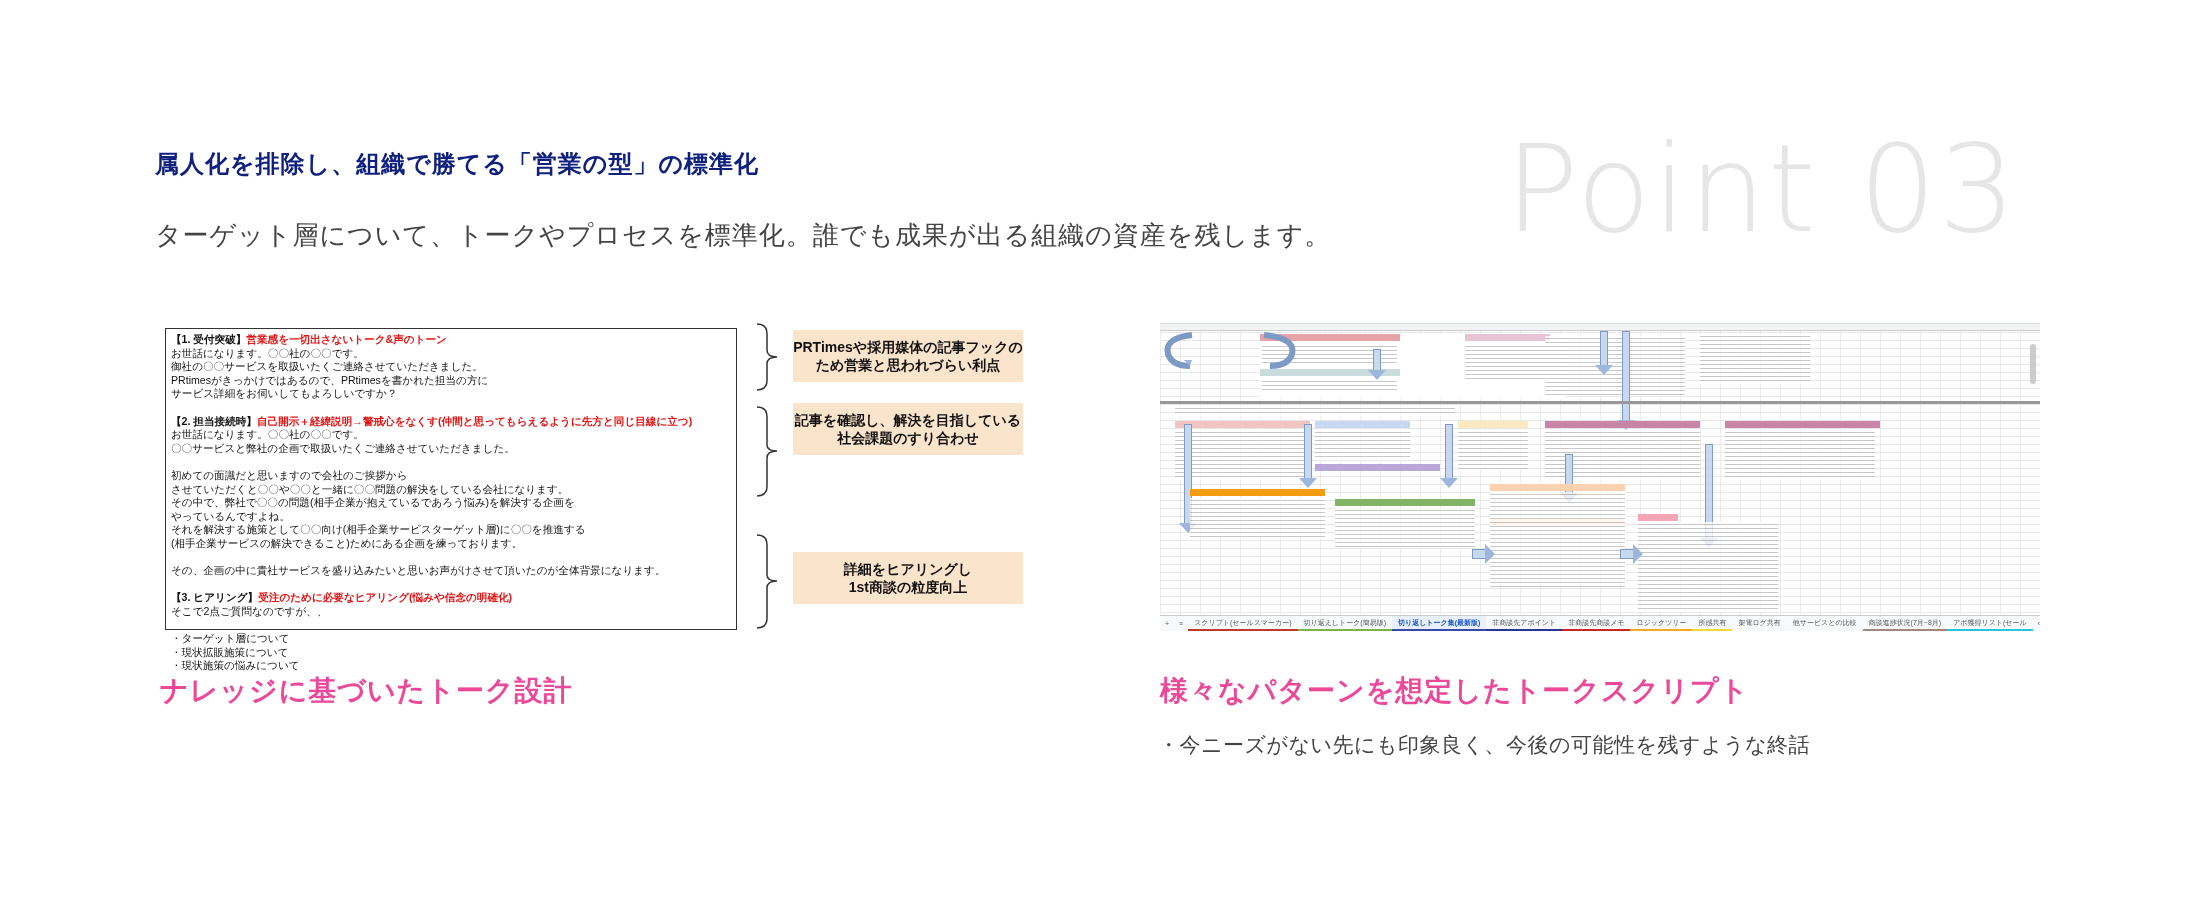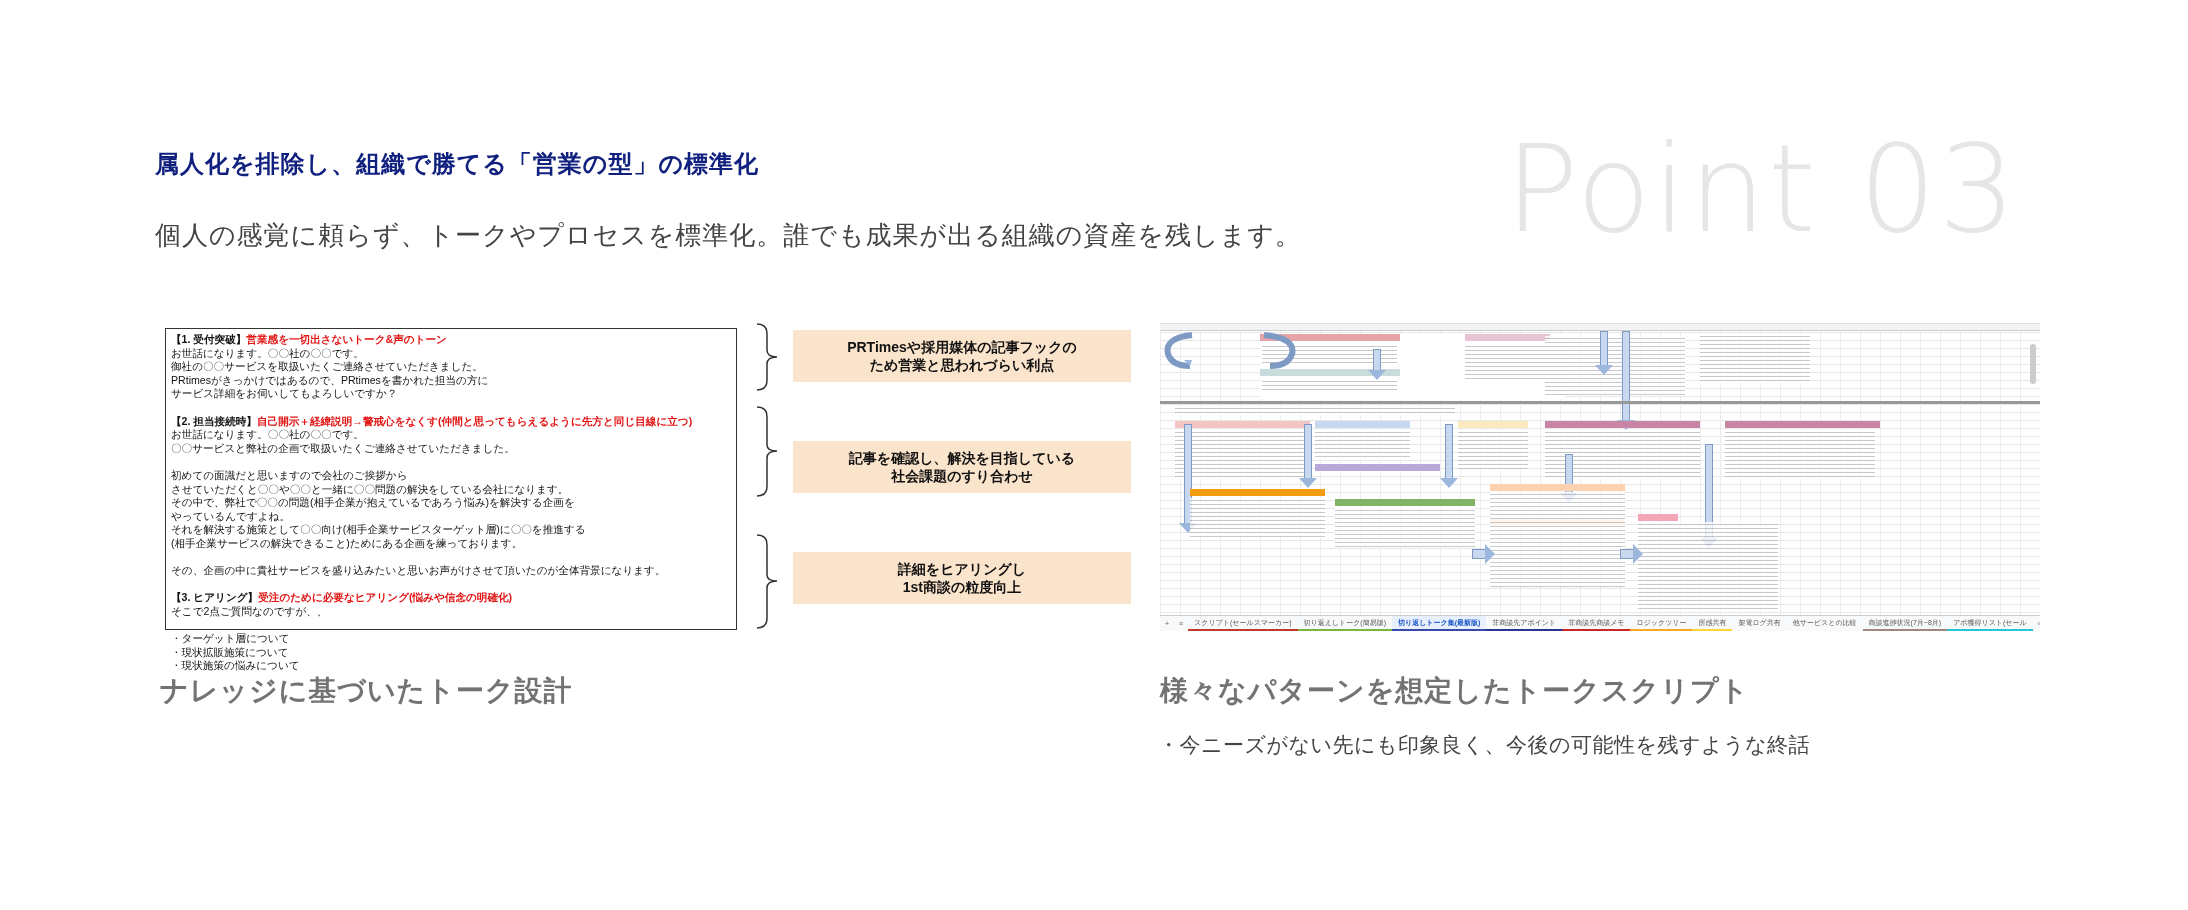--- a/index.html
+++ b/index.html
@@ -26,21 +26,21 @@
       border: 1.5px solid #333; background: #fff;
       padding: 4px 5px; font-size: 10.6px; line-height: 13.6px; color: #111;
       font-family: "Liberation Sans", "DejaVu Sans", sans-serif;
     }
     .script-box .sec { font-weight: bold; }
     .script-box .sec .red { color: #e31414; margin-top: 32px; }
     .script-box .gap { height: 13.6px; }
 
     .brace { position: absolute; left: 755px; width: 28px; }
     .note-box {
-      position: absolute; left: 793px; width: 338px;
+      position: absolute; left: 793px; width: 230px;
       background: #fbe4cc; color: #111;
       font-weight: bold; font-size: 14px; line-height: 18px;
       text-align: center; display: flex; align-items: center; justify-content: center;
       font-family: "Liberation Sans", "DejaVu Sans", sans-serif;
     }
 
     
     .sheet {
       position: absolute; left: 1160px; top: 323px; width: 880px; height: 308px;
       background: #fff; overflow: hidden; border-top: 1px solid #ddd;
@@ -62,30 +62,30 @@
     .tabbar {
       position: absolute; left: 0; bottom: 0; width: 100%; height: 16px; background: #f8f9fa;
       border-top: 1px solid #ccc; display: flex; align-items: center; gap: 0; font-size: 7px; color: #555;
       font-family: "Liberation Sans", sans-serif; white-space: nowrap;
     }
     .tabbar .tab { padding: 0 6px; height: 100%; display: flex; align-items: center; border-bottom: 2px solid transparent; }
     .tabbar .tab.active { background: #e8f0fe; color: #1a56c4; font-weight: bold; }
     .tabbar .ico { padding: 0 5px; color: #666; }
 
     .sec-title {
-      position: absolute; top: 672px; font-size: 28px; font-weight: bold; color: #737373; letter-spacing: 1px;
+      position: absolute; top: 672px; font-size: 28px; font-weight: bold; color: #ec4899; letter-spacing: 1px;
     }
     .bullets { position: absolute; top: 725px; font-size: 21px; line-height: 41px; color: #444; letter-spacing: 0.5px; }
   </style>
 </head>
 <body>
 
 <div class="point-label">Point 03</div>
 <h1 class="main-title">属人化を排除し、組織で勝てる「営業の型」の標準化</h1>
-<p class="main-sub">個人の感覚に頼らず、トークやプロセスを標準化。誰でも成果が出る組織の資産を残します。</p>
+<p class="main-sub">ターゲット層について、トークやプロセスを標準化。誰でも成果が出る組織の資産を残します。</p>
 
 <div class="script-box">
   <div class="sec"><span>【1. 受付突破】</span><span class="red">営業感を一切出さないトーク&amp;声のトーン</span></div>
   <div>お世話になります。〇〇社の〇〇です。</div>
   <div>御社の〇〇サービスを取扱いたくご連絡させていただきました。</div>
   <div>PRtimesがきっかけではあるので、PRtimesを書かれた担当の方に</div>
   <div>サービス詳細をお伺いしてもよろしいですか？</div>
   <div class="gap"></div>
   <div class="sec"><span>【2. 担当接続時】</span><span class="red">自己開示＋経緯説明→警戒心をなくす(仲間と思ってもらえるように先方と同じ目線に立つ)</span></div>
   <div>お世話になります。〇〇社の〇〇です。</div>
@@ -117,21 +117,21 @@
 <svg class="brace" style="top:533px;height:97px" viewBox="0 0 28 97">
   <path d="M2 2 Q12 2 12 12 L12 42 Q12 48 22 48 Q12 48 12 55 L12 85 Q12 95 2 95" fill="none" stroke="#333" stroke-width="1.5"></path>
 </svg>
 
 <div class="note-box" style="top:330px;height:52px">
   <div>
       <div>PRTimesや採用媒体の記事フックの</div>
       <div>ため営業と思われづらい利点</div>
     </div>
 </div>
-<div class="note-box" style="top:441px;height:52px">
+<div class="note-box" style="top:403px;height:52px">
   <div>
       <div>記事を確認し、解決を目指している</div>
       <div>社会課題のすり合わせ</div>
     </div>
 </div>
 <div class="note-box" style="top:552px;height:52px">
   <div>
       <div>詳細をヒアリングし</div>
       <div>1st商談の粒度向上</div>
     </div>

